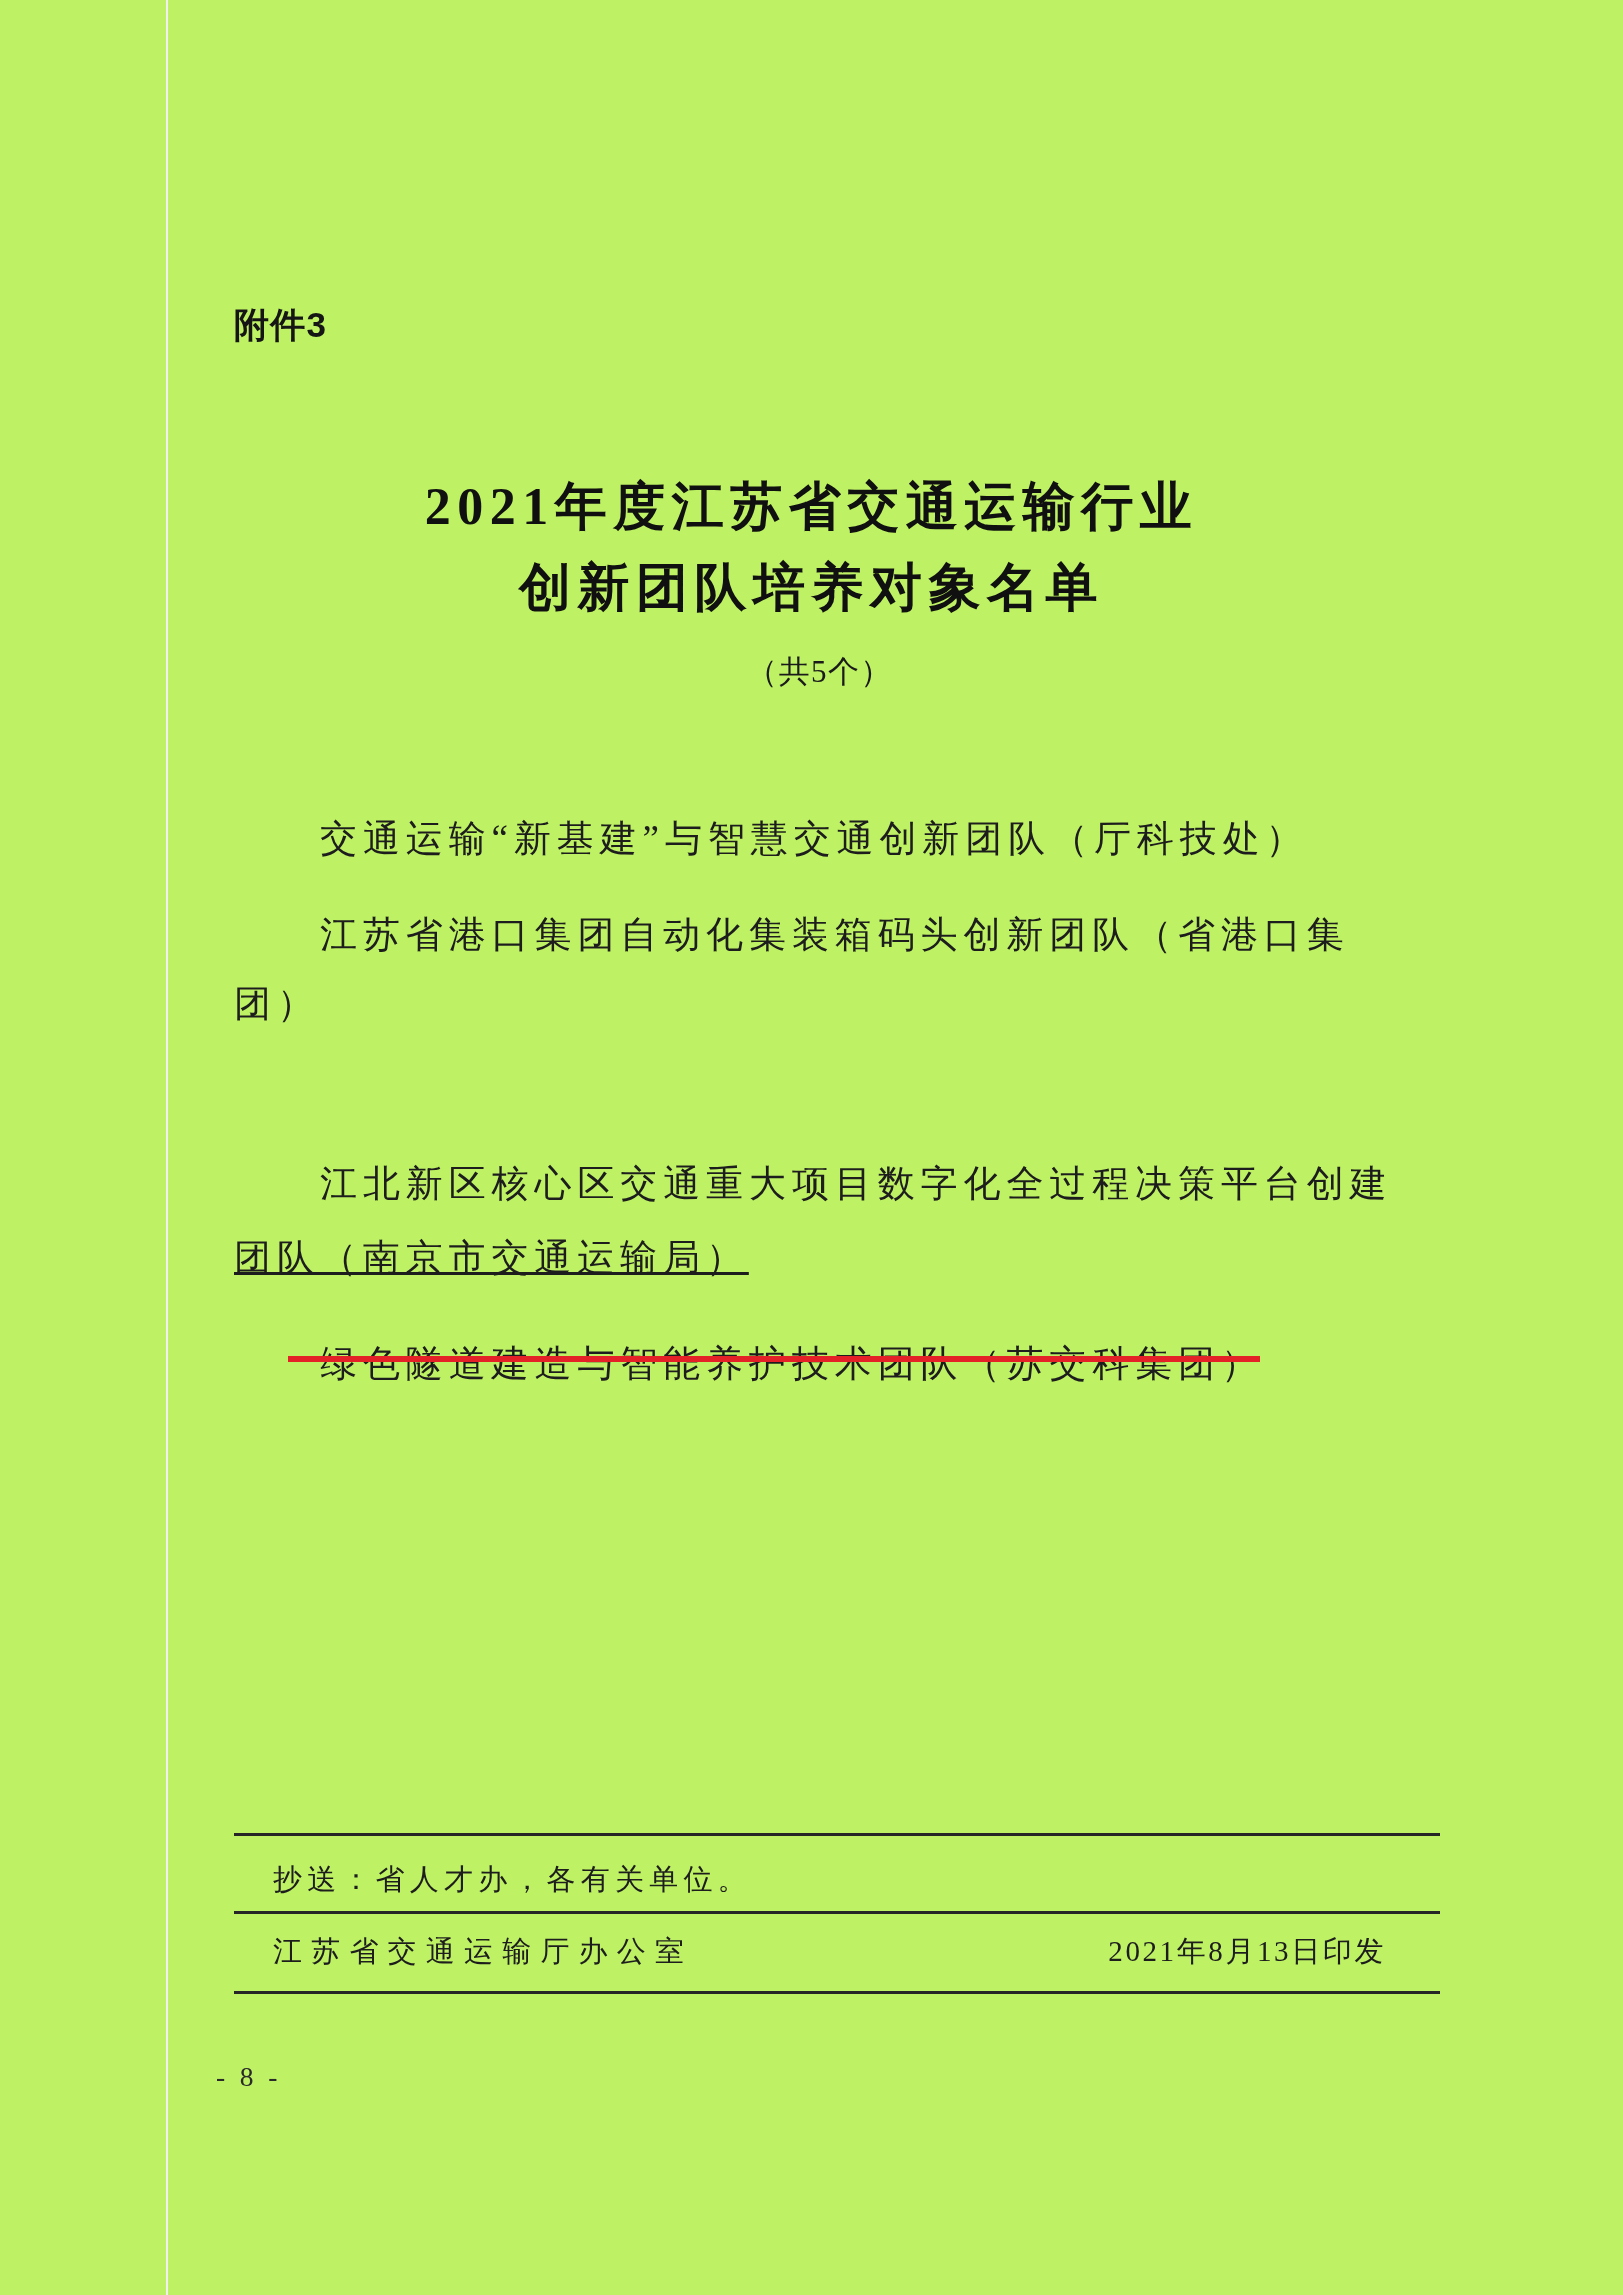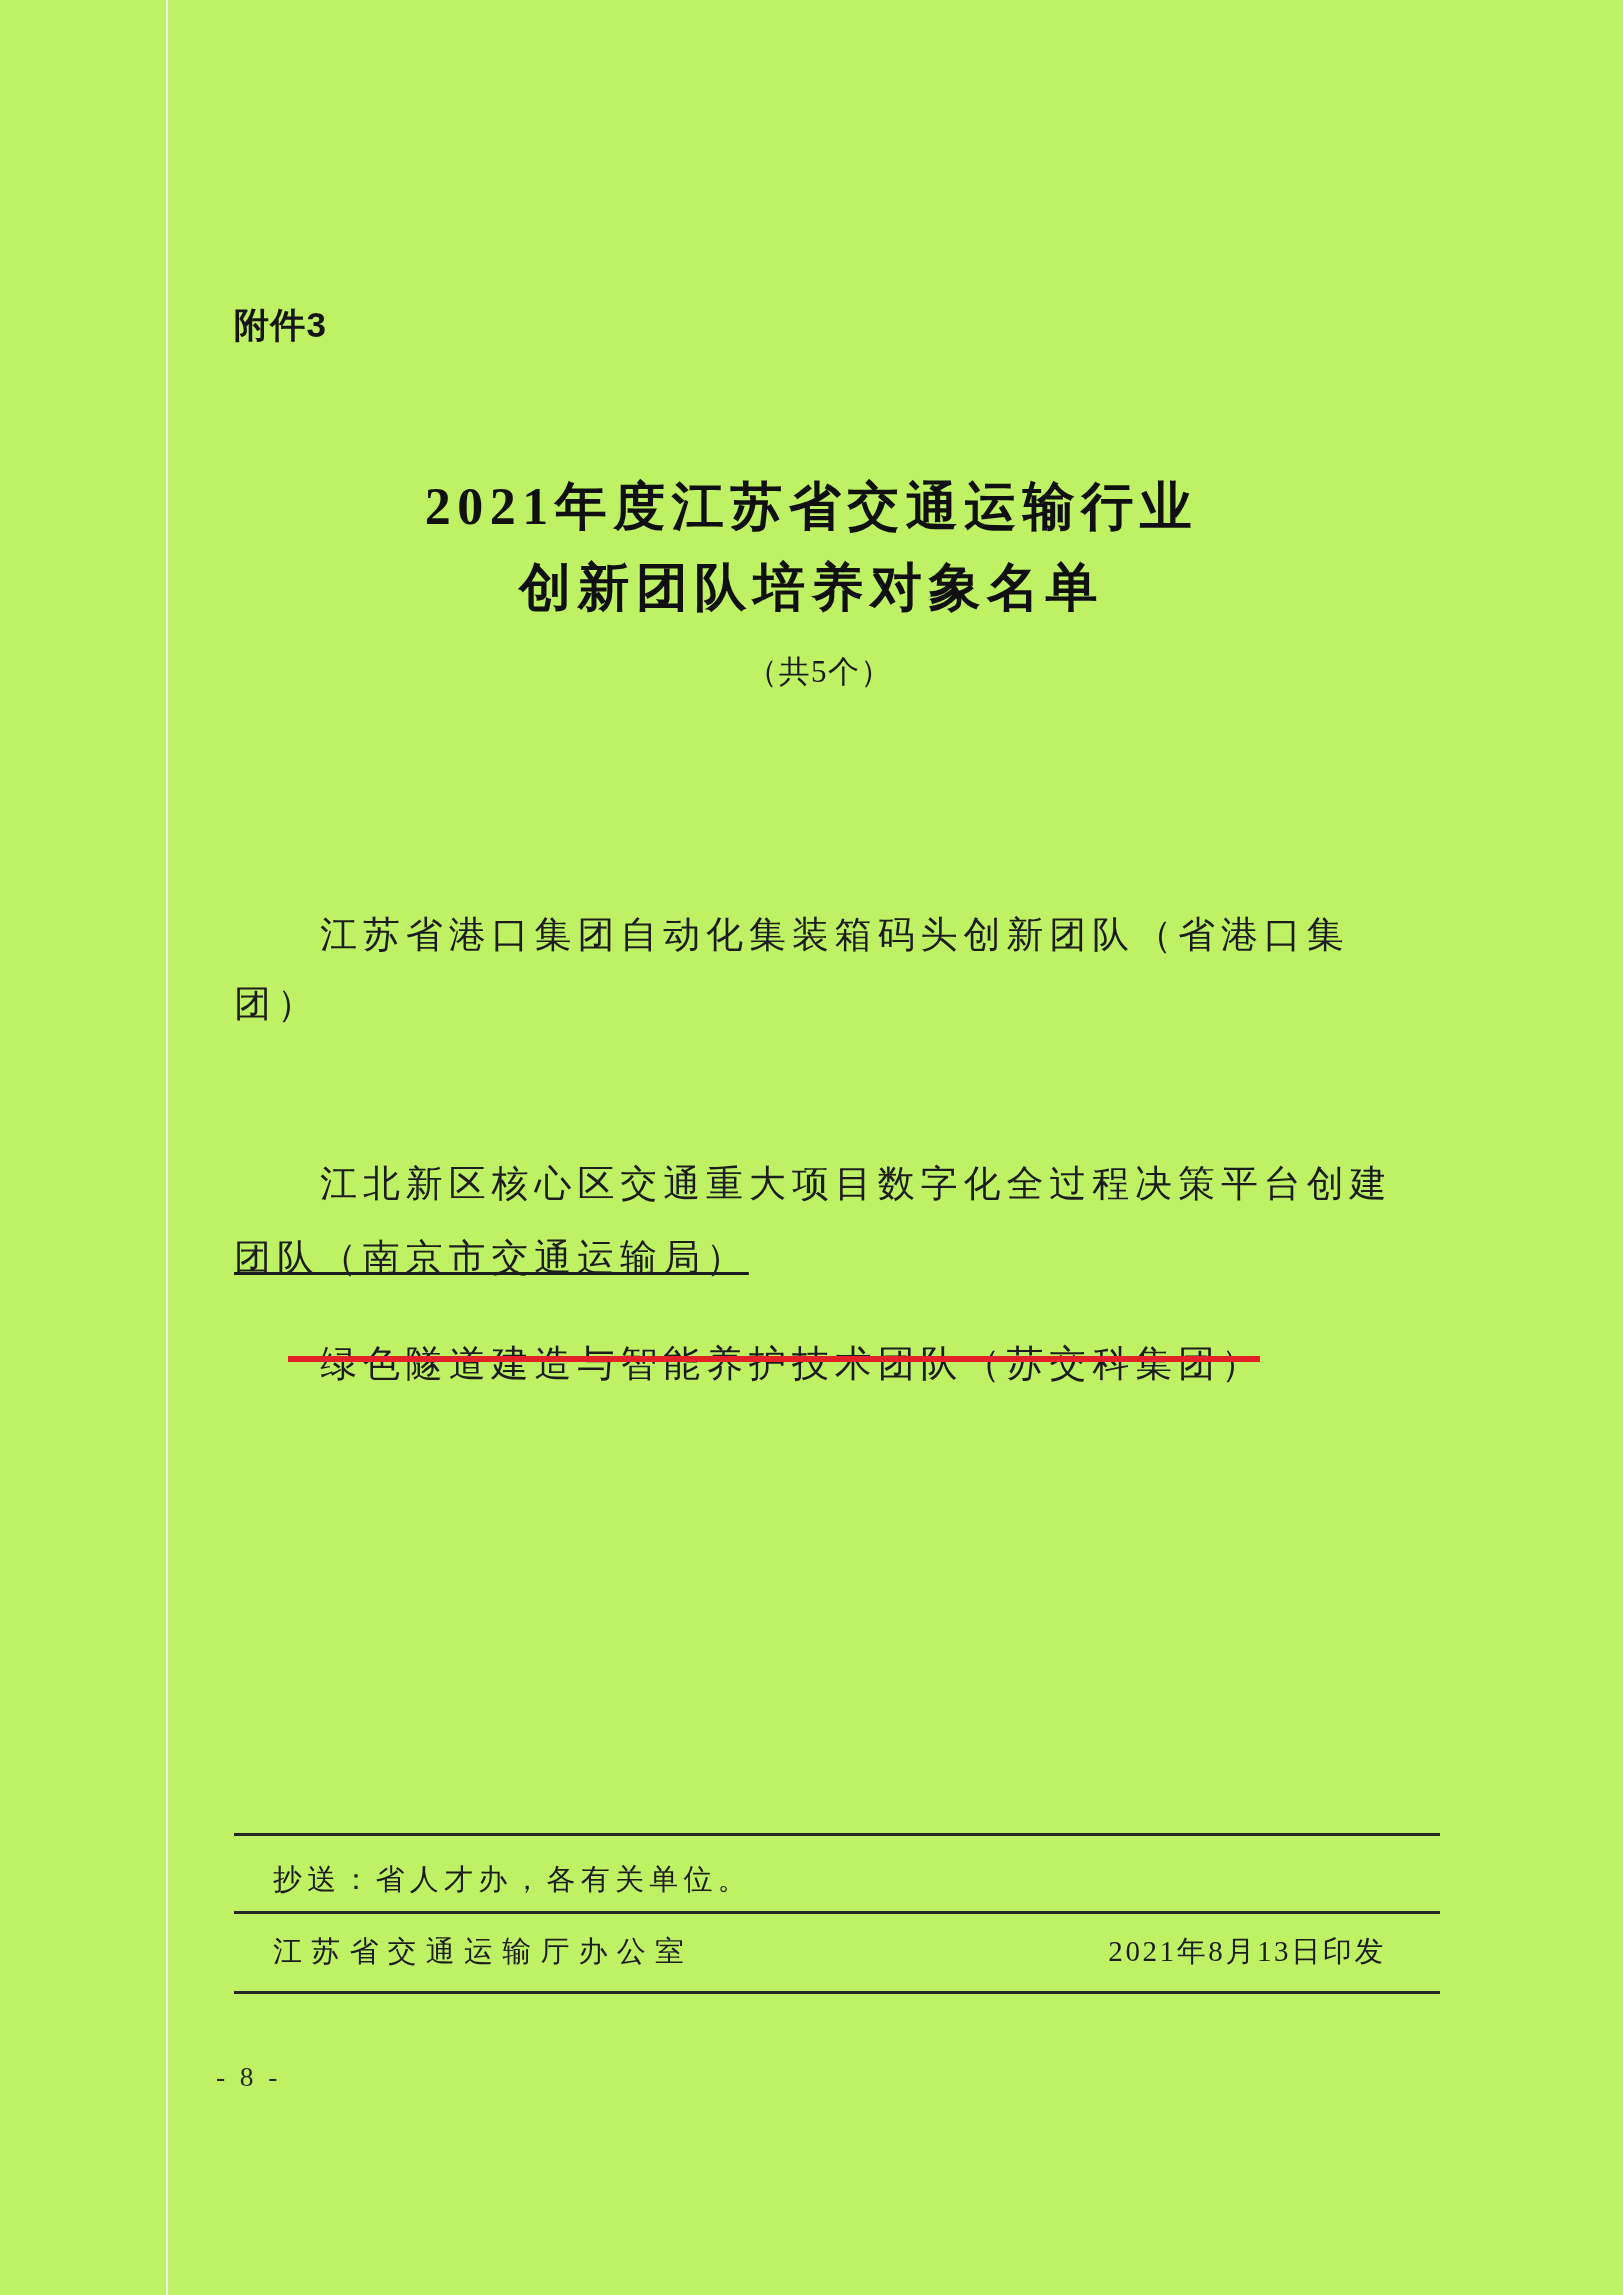--- a/index.html
+++ b/index.html
@@ -84,20 +84,21 @@
   <div class="scan-artifact"></div>
 
   <div class="attachment-label">附件3</div>
 
   <div class="title-line title-line-1">2021年度江苏省交通运输行业</div>
 
   <div class="title-line title-line-2">创新团队培养对象名单</div>
 
   <div class="subtitle">（共5个）</div>
 
+  <div class="body-line bl-0 indent">交通运输“新基建”与智慧交通创新团队（厅科技处）</div>
   <div class="body-line bl-1 indent">江苏省港口集团自动化集装箱码头创新团队（省港口集</div>
   <div class="body-line bl-2">团）</div>
   <div class="body-line bl-4 indent">江北新区核心区交通重大项目数字化全过程决策平台创建</div>
   <div class="body-line bl-5">团队（南京市交通运输局）</div>
   <div class="body-line bl-6 indent">绿色隧道建造与智能养护技术团队（苏交科集团）</div>
 
   <div class="red-underline" style="background: rgb(227, 33, 39);"></div>
 
   <div class="footer-rule rule-1"></div>
 

